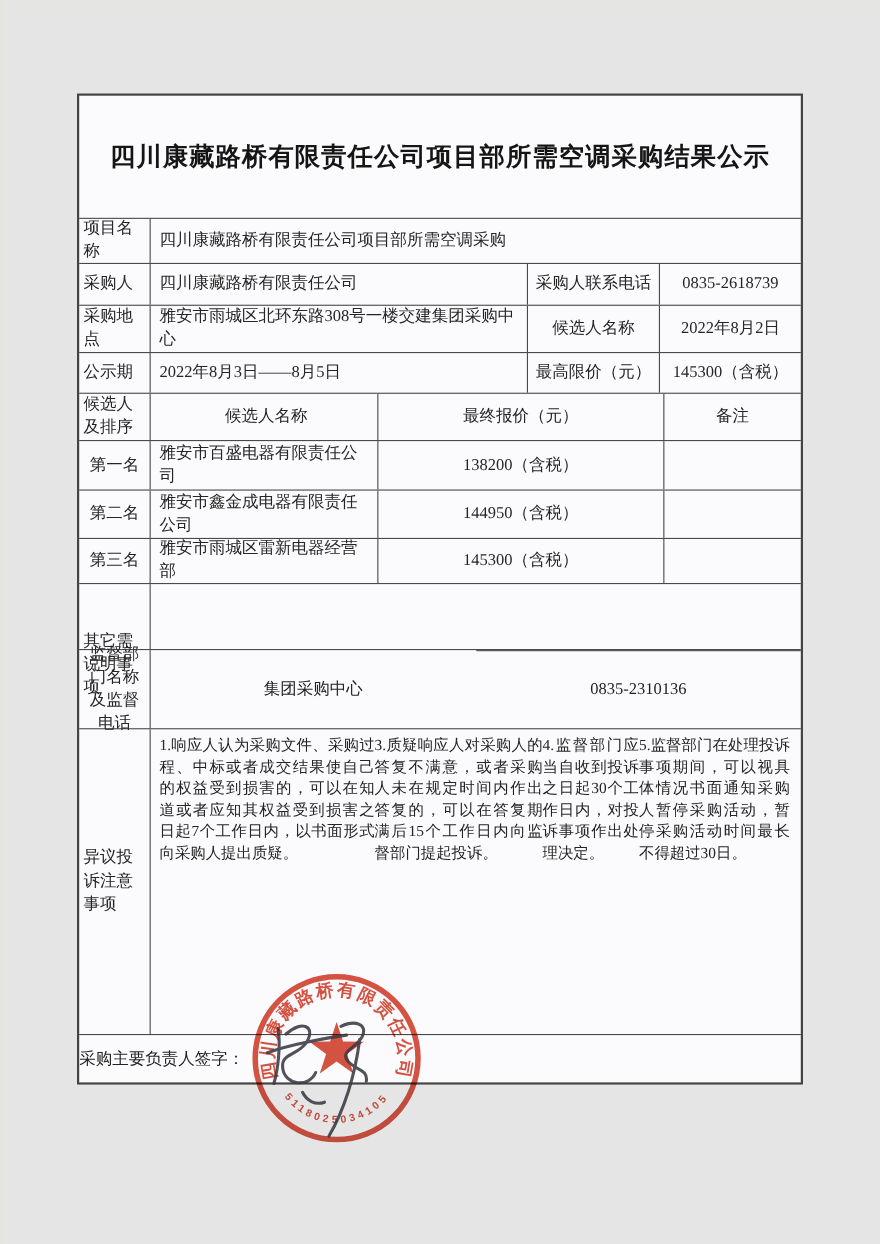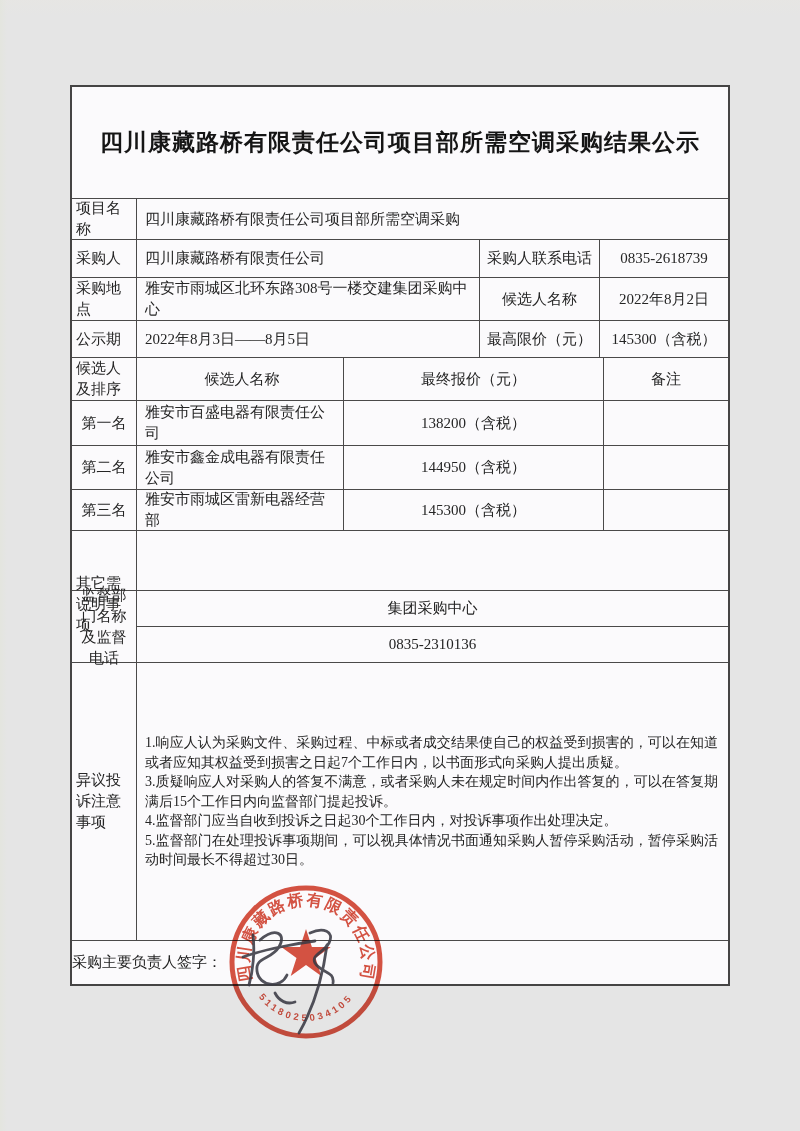--- a/index.html
+++ b/index.html
@@ -54,29 +54,29 @@
   .r-publicity{ height:37px; }
   .r-candhead{ height:43px; }
   .r-cand1   { height:45px; }
   .r-cand2   { height:44px; }
   .r-cand3   { height:41px; }
   .r-other   { height:60px; }
   .r-superv  { height:72px; }
   .r-objection{ height:278px; }
   .r-sign    { height:44px; }
 
-  .superv-stack{ flex:1; display:flex; flex-direction:column; border-left:1.5px solid #4a4949; }
+  .superv-stack{ flex:1; display:flex; flex-direction:row; border-left:1.5px solid #4a4949; }
   .superv-stack .sub{
     flex:1; display:flex; align-items:center; justify-content:center;
     font-size:15px;
   }
   .superv-stack .sub + .sub{ border-top:1.5px solid #4a4949; }
 
   .objection-body{
-    flex:1; display:flex; flex-direction:column; justify-content:center;
+    flex:1; display:flex; flex-direction:row; justify-content:center;
     border-left:1.5px solid #4a4949; padding:6px 10px 6px 8px;
   }
   .objection-body p{
     font-size:14px; line-height:19.5px; color:#242424;
     text-align:justify;
   }
 
   .sign-cell{
     width:100%; display:flex; align-items:center;
     font-size:15px; padding-left:0;

